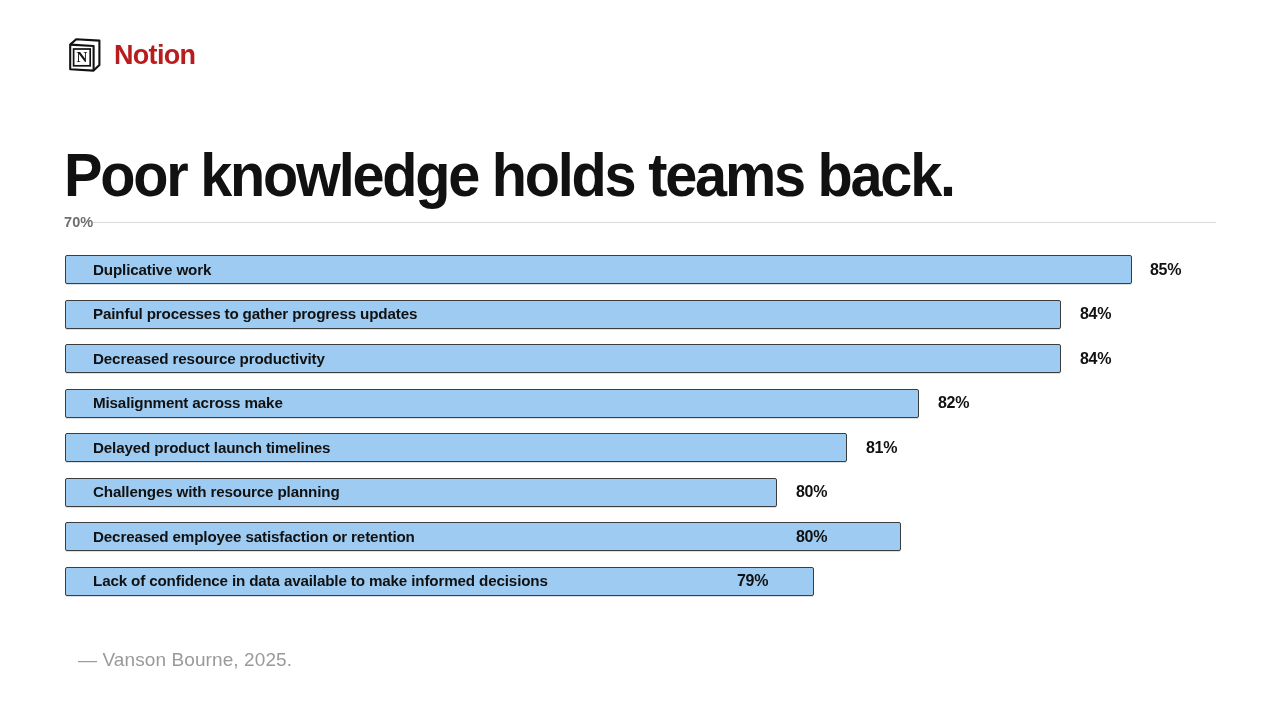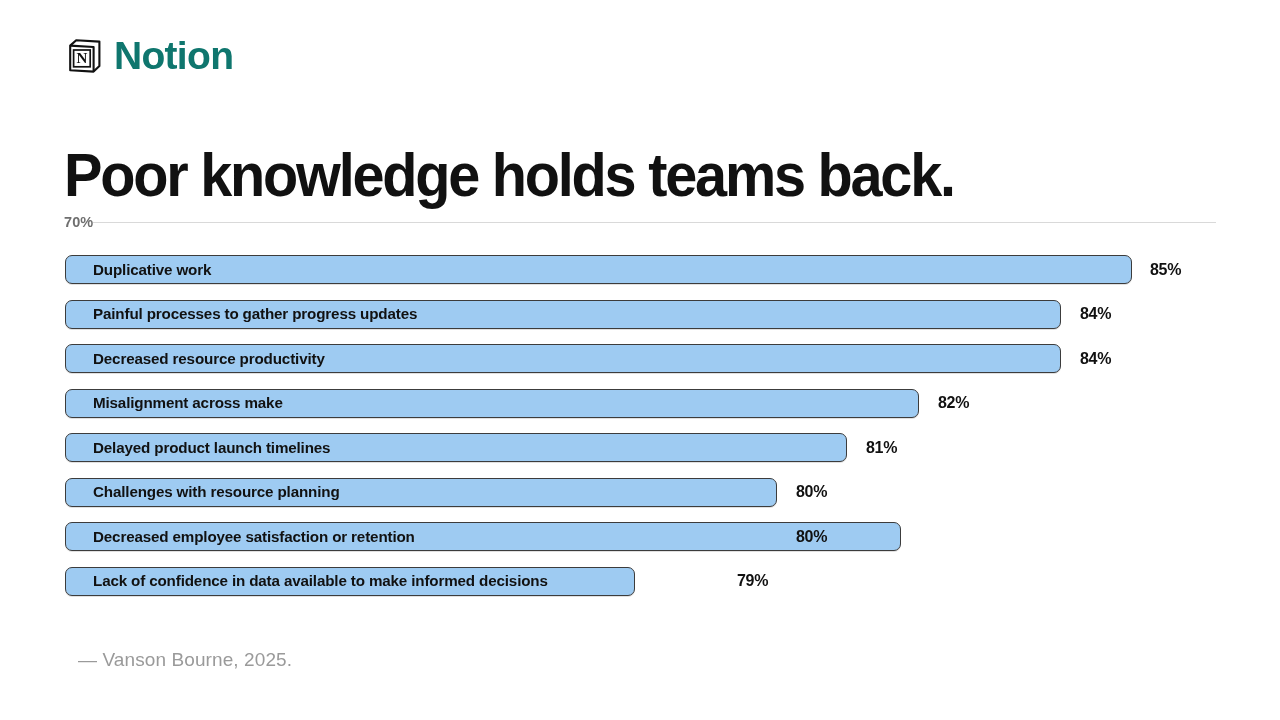--- a/index.html
+++ b/index.html
@@ -31,24 +31,24 @@
     align-items: center;
     gap: 10px;
   }
   .brand-mark {
     width: 38px;
     height: 38px;
     display: block;
   }
   .brand-name {
     font-family: "Liberation Sans", sans-serif;
-    font-size: 39px;
+    font-size: 27px;
     font-weight: 700;
     letter-spacing: -0.7px;
-    color: #0f766e;
+    color: #b91c1c;
     line-height: 1;
   }
 
   
   .headline {
     position: absolute;
     left: 64px;
     top: 100px;
     font-family: "Liberation Sans Narrow", "Liberation Sans", sans-serif;
     font-size: 62px;
@@ -111,21 +111,21 @@
     height: 29px;
     display: flex;
     align-items: center;
   }
   .bar {
     position: relative;
     height: 29px;
     box-sizing: border-box;
     background: #9ecbf2;
     border: 1.6px solid #3c3c3c;
-    border-radius: 7px;
+    border-radius: 2px;
     display: flex;
     align-items: center;
     box-shadow: 0 1px 0 rgba(0,0,0,0.12);
   }
   .bar-label {
     padding-left: 27px;
     font-family: "Liberation Sans Narrow", "Liberation Sans", sans-serif;
     font-size: 15.2px;
     font-weight: 700;
     color: #111111;
@@ -245,21 +245,21 @@
         <div class="bar-track">
           <div class="bar" style="width:836px">
             <span class="bar-label">Decreased employee satisfaction or retention</span>
           </div>
           <span class="bar-value" style="left:731px">80%</span>
         </div>
       </div>
 
       <div class="bar-row">
         <div class="bar-track">
-          <div class="bar" style="width:570px">
+          <div class="bar" style="width:749px">
             <span class="bar-label">Lack of confidence in data available to make informed decisions</span>
           </div>
           <span class="bar-value" style="left:672px">79%</span>
         </div>
       </div>
 
     </div>
   </div>
 
   <div class="footnote">— Vanson Bourne, 2025.</div>

